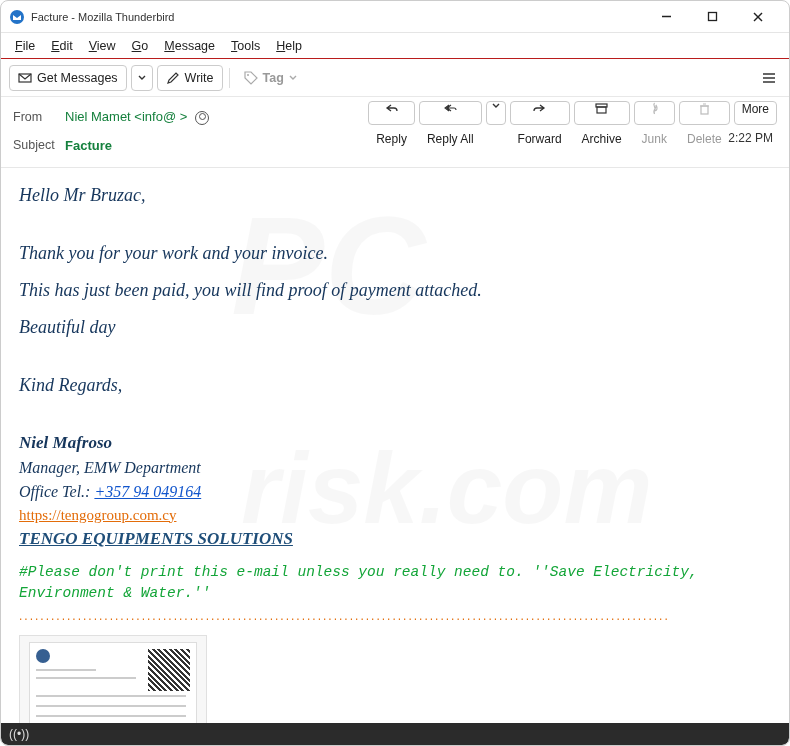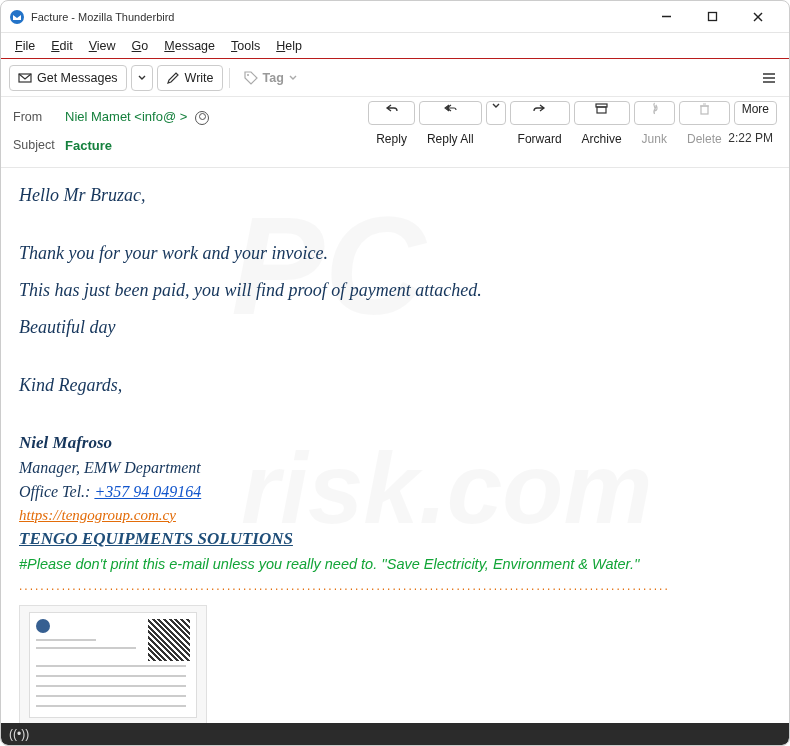--- a/index.html
+++ b/index.html
@@ -30,23 +30,23 @@
 .timestamp { position: absolute; right: 16px; top: 34px; font-size: 12px; color: #333; }
 .contact-icon { width:14px; height:14px; border:1.5px solid #555; border-radius:50%; display:inline-block; vertical-align:middle; margin-left:4px; position:relative; }
 .contact-icon::after { content:""; position:absolute; width:5px; height:5px; border:1.5px solid #555; border-radius:50%; top:1px; left:3px; }
 .content { padding: 14px 18px 10px 18px; font-size: 14px; line-height: 1.5; position: relative; height: calc(100% - 180px); overflow: hidden; }
 .content p { margin-bottom: 10px; }
 .italic-blue { font-family: Georgia, "Times New Roman", serif; font-style: italic; color: #16365c; font-size: 18px; }
 .sig-name { font-family: Georgia, serif; font-style: italic; font-weight: 600; color: #16365c; font-size: 17px; }
 .sig-role { font-family: Georgia, serif; font-style: italic; color: #16365c; font-size: 16px; }
 .sig-tel { font-family: Georgia, serif; font-style: italic; color: #16365c; font-size: 16px; }
 .sig-tel a { color: #1155cc; text-decoration: underline; }
-.sig-link { font-family: Georgia, serif; font-style: italic; color: #e36c09; font-size: 15px; text-decoration: underline; }
+.sig-link { font-family: Georgia, serif; color: #e36c09; font-size: 15px; text-decoration: underline; }
 .sig-company { font-family: Georgia, serif; font-style: italic; font-weight: 700; color: #1f4e79; font-size: 17px; text-decoration: underline; }
-.eco { font-family: Liberation Sans, sans-serif; font-style: italic; color: #13a538; font-size: 14.5px; margin-top: 2px; }
+.eco { font-family: Liberation Mono, monospace; font-style: italic; color: #13a538; font-size: 14.5px; margin-top: 10px; }
 .dots { color: #e36c09; letter-spacing: 2px; font-size: 12px; margin-top: 2px; white-space: nowrap; overflow: hidden; }
 .attachment { margin-top: 10px; width: 188px; border: 1px solid #e0e0e0; }
 .attachment .thumb { height: 118px; background: #f7f7f7; position: relative; padding: 6px; }
 .attachment .paper { background: #fff; width: 168px; height: 106px; margin: 0 auto; border: 1px solid #ddd; position: relative; }
 .attachment .paper .qr { position:absolute; top:6px; right:6px; width:42px; height:42px; background: repeating-linear-gradient(45deg,#333 0 2px,#fff 2px 4px); }
 .attachment .paper .logo { position:absolute; top:6px; left:6px; width:14px; height:14px; border-radius:50%; background:#365f91; }
 .attachment .paper .line { position:absolute; left:6px; background:#ccc; height:2px; }
 .attachment .bar { display:flex; align-items:center; height: 26px; background:#efefef; padding: 0 6px; gap:6px; position:relative; }
 .attachment .bar .pdf { background:#e74c3c; color:#fff; font-size:9px; font-weight:700; padding:2px 4px; border-radius:2px; }
 .attachment .bar .fname { font-size: 12px; font-weight:600; color:#555; white-space:nowrap; overflow:hidden; text-overflow:ellipsis; flex:1; }

